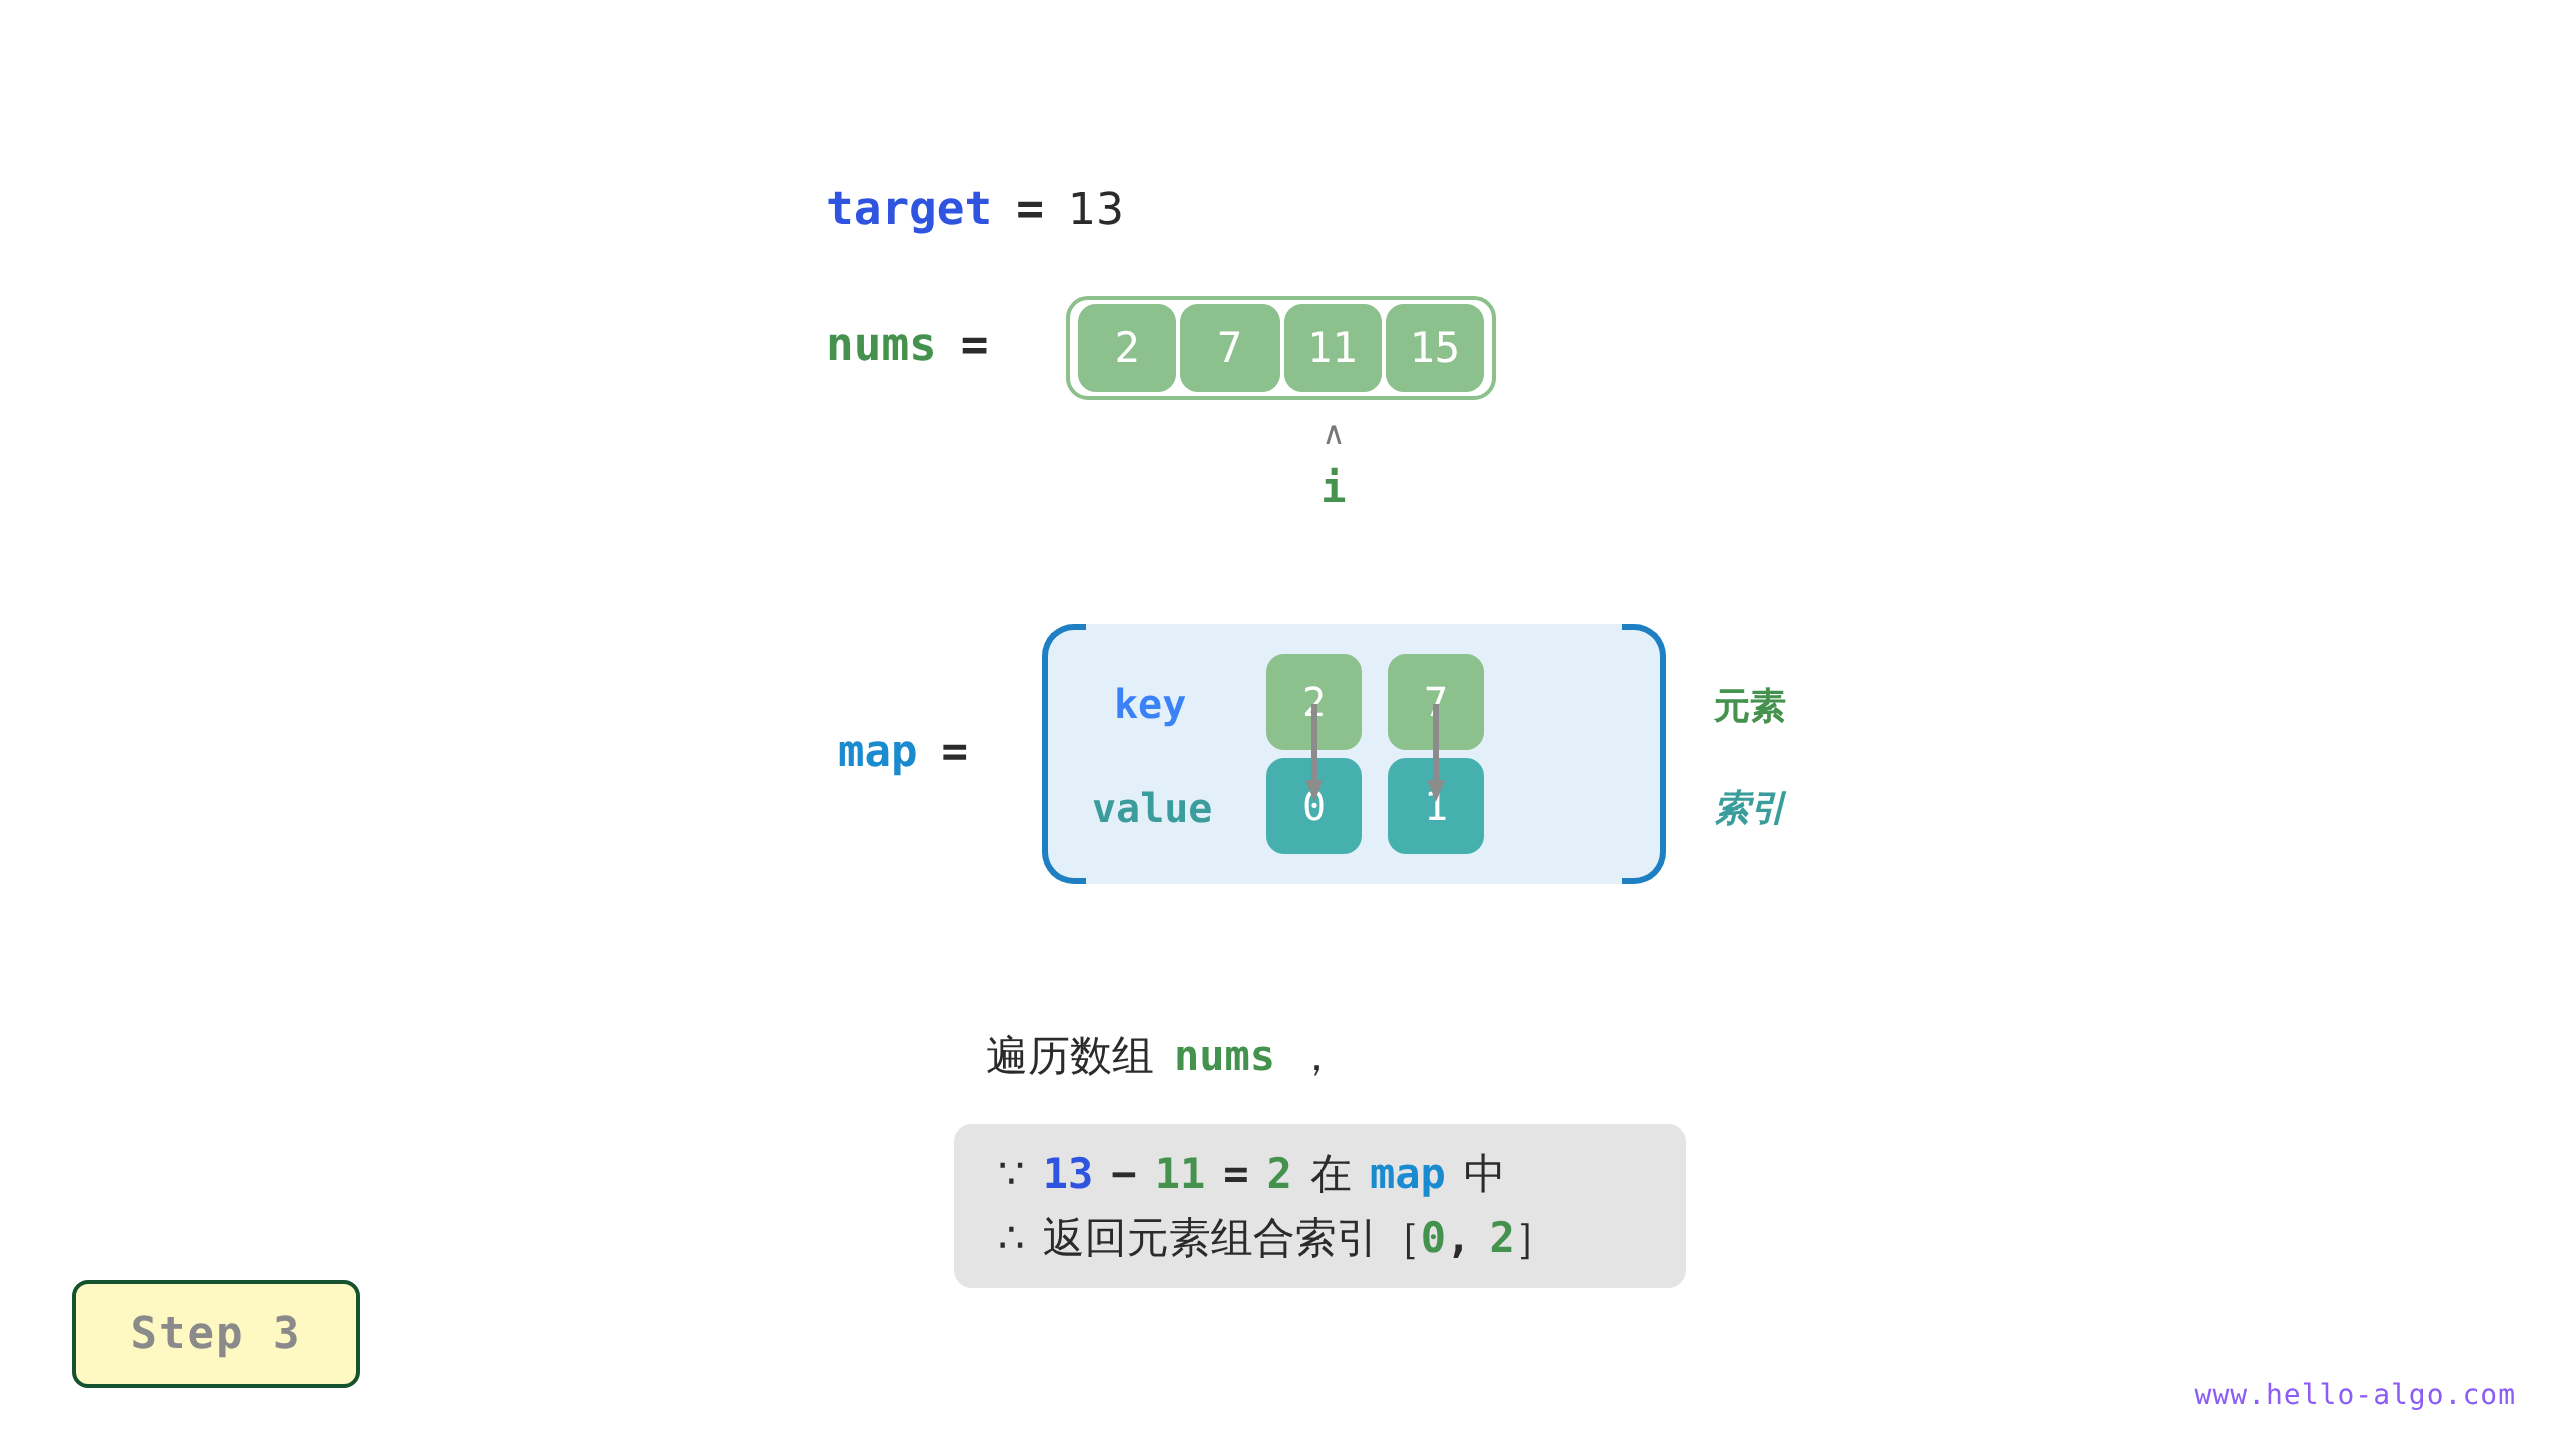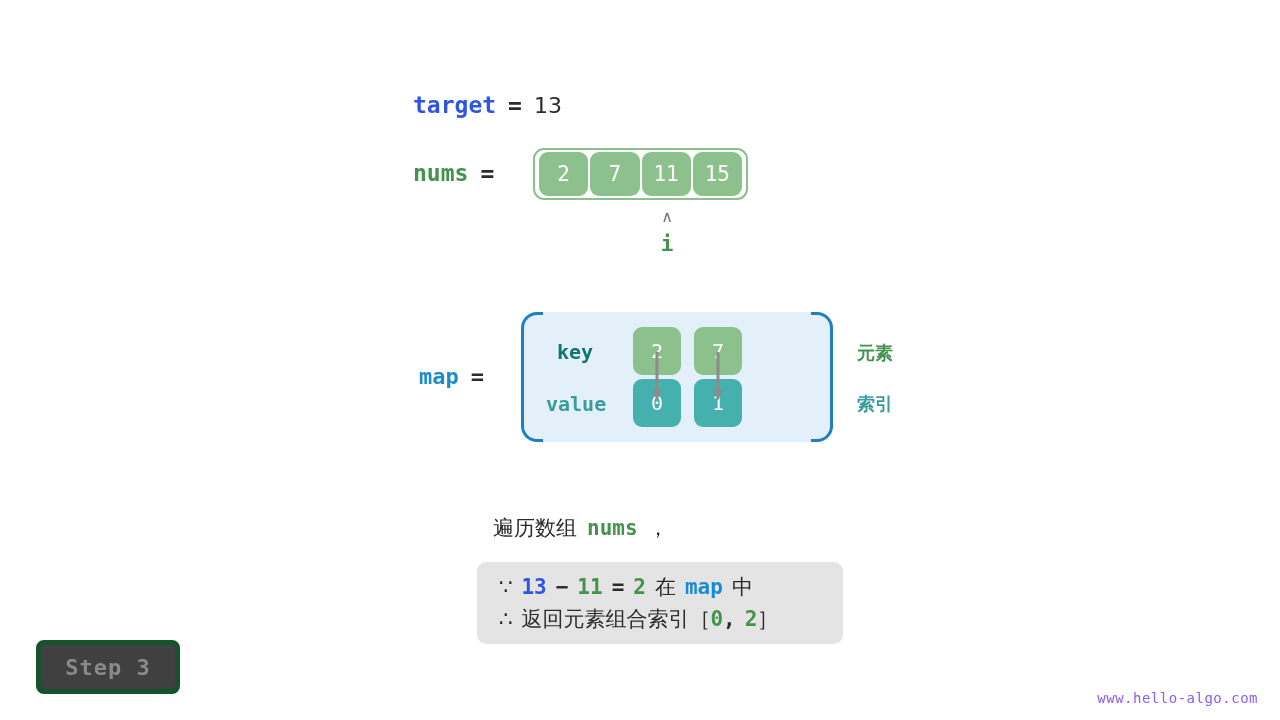--- a/index.html
+++ b/index.html
@@ -133,21 +133,21 @@
   #map-bracket-l { left: 521px;  border-right: none; border-top-right-radius:0; border-bottom-right-radius:0;}
   #map-bracket-r { left: 811px;  border-left: none;  border-top-left-radius:0;  border-bottom-left-radius:0;}
 
   .map-row-label {
     position: absolute;
     font-family: "DejaVu Sans Mono", monospace;
     font-size: 20px;
     font-weight: bold;
     white-space: nowrap;
   }
-  #label-key   { left: 557px; top: 340px; color: #0f766e; }
+  #label-key   { left: 557px; top: 340px; color: #3b82f6; }
   #label-value { left: 546px; top: 392px; color: #3A9D9B; }
 
   .map-cell {
     position: absolute;
     width: 48px;
     height: 48px;
     border-radius: 9px;
     display: flex;
     align-items: center;
     justify-content: center;
@@ -172,21 +172,21 @@
   .map-arrow.a1 { left: 713px; }
 
   .side-label {
     position: absolute;
     font-family: "DejaVu Sans", sans-serif;
     font-size: 18px;
     font-weight: bold;
     white-space: nowrap;
   }
   #side-elem  { left: 857px; top: 341px; color: #44924D; }
-  #side-index { left: 857px; top: 392px; color: #3A9D9B; }
+  #side-index { left: 857px; top: 392px; color: #3A9D9B; font-style: italic; }
 
   
   #traverse-line {
     position: absolute;
     left: 493px;
     top: 514px;
     font-size: 21px;
     color: #2b2b2b;
     font-family: "DejaVu Sans", sans-serif;
     white-space: nowrap;
@@ -228,23 +228,23 @@
   .lblue { color: #1B8BD0; }
   .dark  { color: #2b2b2b; }
 
   
   #step-badge {
     position: absolute;
     left: 36px;
     top: 640px;
     width: 144px;
     height: 54px;
-    border: 5px solid #14532d;
+    border: 2px solid #14532d;
     border-radius: 8px;
-    background: #404040;
+    background: #fef9c3;
     box-sizing: border-box;
     display: flex;
     align-items: center;
     justify-content: center;
     font-family: "DejaVu Sans Mono", monospace;
     font-size: 22px;
     font-weight: bold;
     color: #8A8A8A;
     letter-spacing: 1px;
   }

